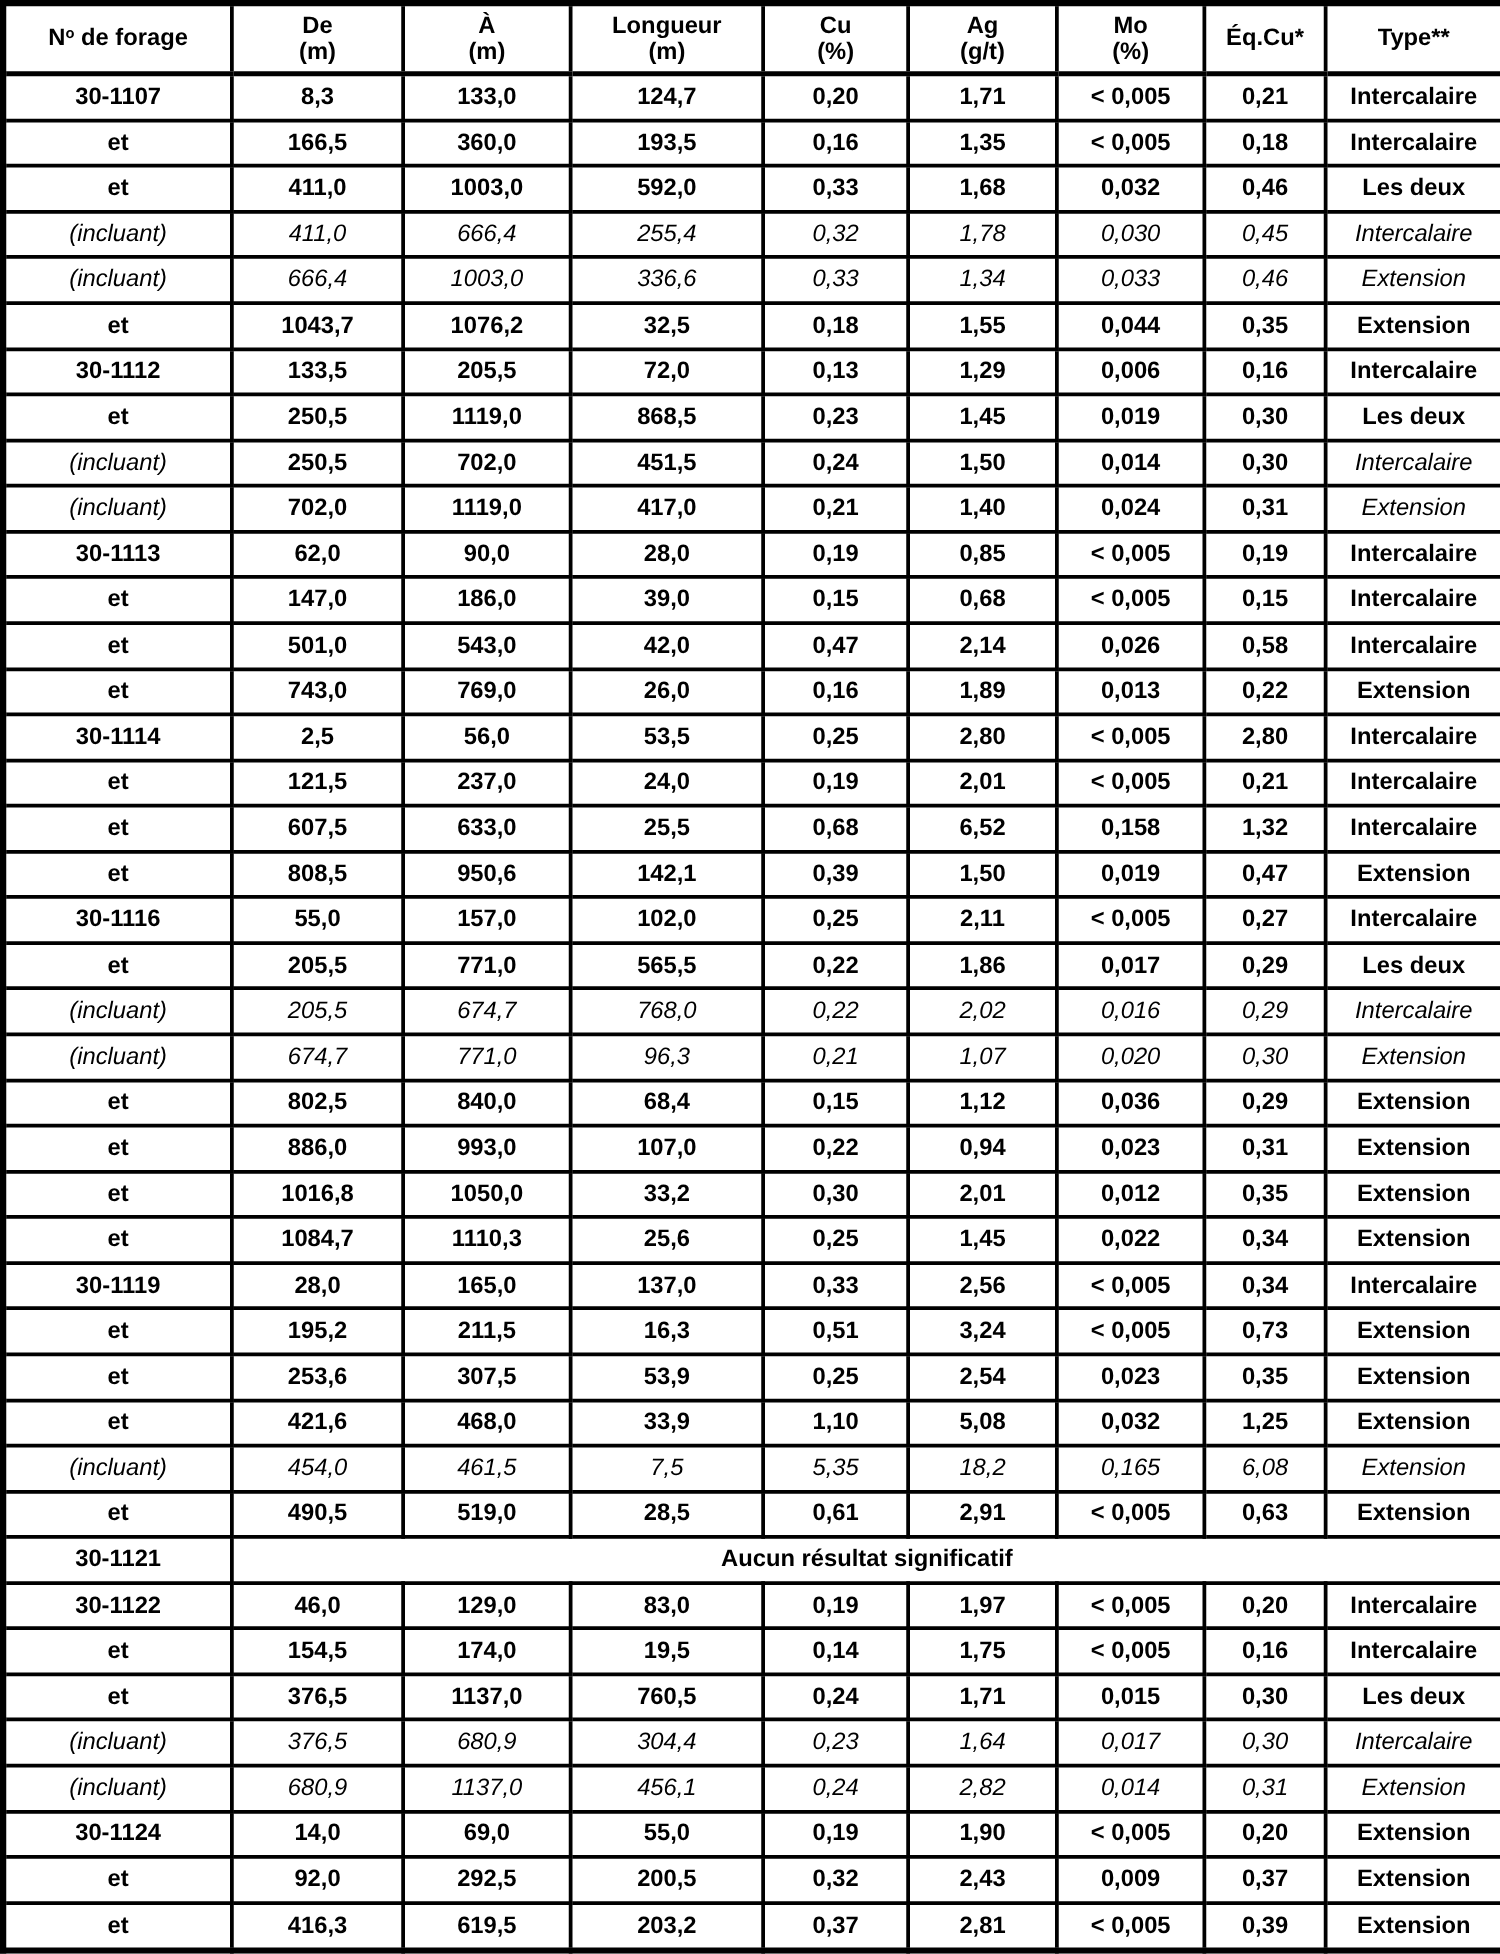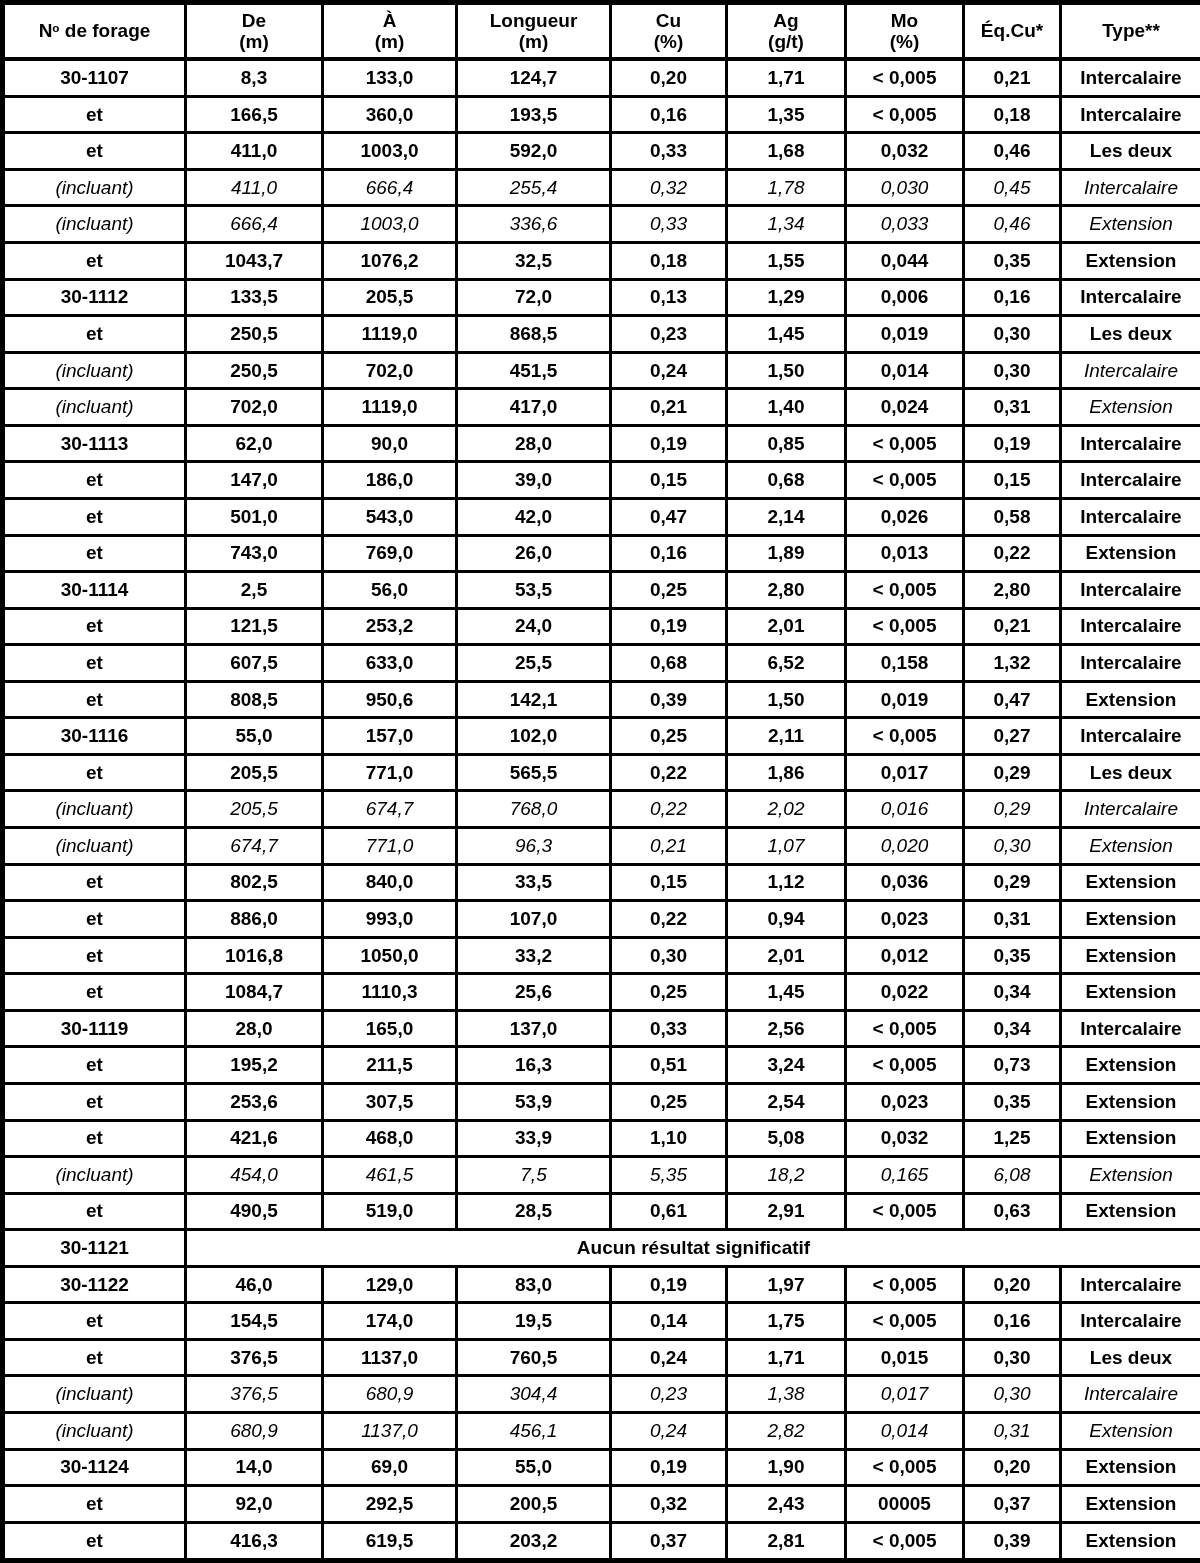--- a/index.html
+++ b/index.html
@@ -262,21 +262,21 @@
         <td>53,5</td>
         <td>0,25</td>
         <td>2,80</td>
         <td>&lt; 0,005</td>
         <td>2,80</td>
         <td>Intercalaire</td>
       </tr>
       <tr class="r-bold">
         <td>et</td>
         <td>121,5</td>
-        <td>253,2</td>
+        <td>237,0</td>
         <td>24,0</td>
         <td>0,19</td>
         <td>2,01</td>
         <td>&lt; 0,005</td>
         <td>0,21</td>
         <td>Intercalaire</td>
       </tr>
       <tr class="r-bold">
         <td>et</td>
         <td>607,5</td>
@@ -340,21 +340,21 @@
         <td>0,21</td>
         <td>1,07</td>
         <td>0,020</td>
         <td>0,30</td>
         <td>Extension</td>
       </tr>
       <tr class="r-bold">
         <td>et</td>
         <td>802,5</td>
         <td>840,0</td>
-        <td>33,5</td>
+        <td>68,4</td>
         <td>0,15</td>
         <td>1,12</td>
         <td>0,036</td>
         <td>0,29</td>
         <td>Extension</td>
       </tr>
       <tr class="r-bold">
         <td>et</td>
         <td>886,0</td>
         <td>993,0</td>
@@ -489,21 +489,21 @@
         <td>0,015</td>
         <td>0,30</td>
         <td>Les deux</td>
       </tr>
       <tr class="r-italic">
         <td>(incluant)</td>
         <td>376,5</td>
         <td>680,9</td>
         <td>304,4</td>
         <td>0,23</td>
-        <td>1,38</td>
+        <td>1,64</td>
         <td>0,017</td>
         <td>0,30</td>
         <td>Intercalaire</td>
       </tr>
       <tr class="r-italic">
         <td>(incluant)</td>
         <td>680,9</td>
         <td>1137,0</td>
         <td>456,1</td>
         <td>0,24</td>
@@ -523,21 +523,21 @@
         <td>0,20</td>
         <td>Extension</td>
       </tr>
       <tr class="r-bold">
         <td>et</td>
         <td>92,0</td>
         <td>292,5</td>
         <td>200,5</td>
         <td>0,32</td>
         <td>2,43</td>
-        <td>00005</td>
+        <td>0,009</td>
         <td>0,37</td>
         <td>Extension</td>
       </tr>
       <tr class="r-bold">
         <td>et</td>
         <td>416,3</td>
         <td>619,5</td>
         <td>203,2</td>
         <td>0,37</td>
         <td>2,81</td>

